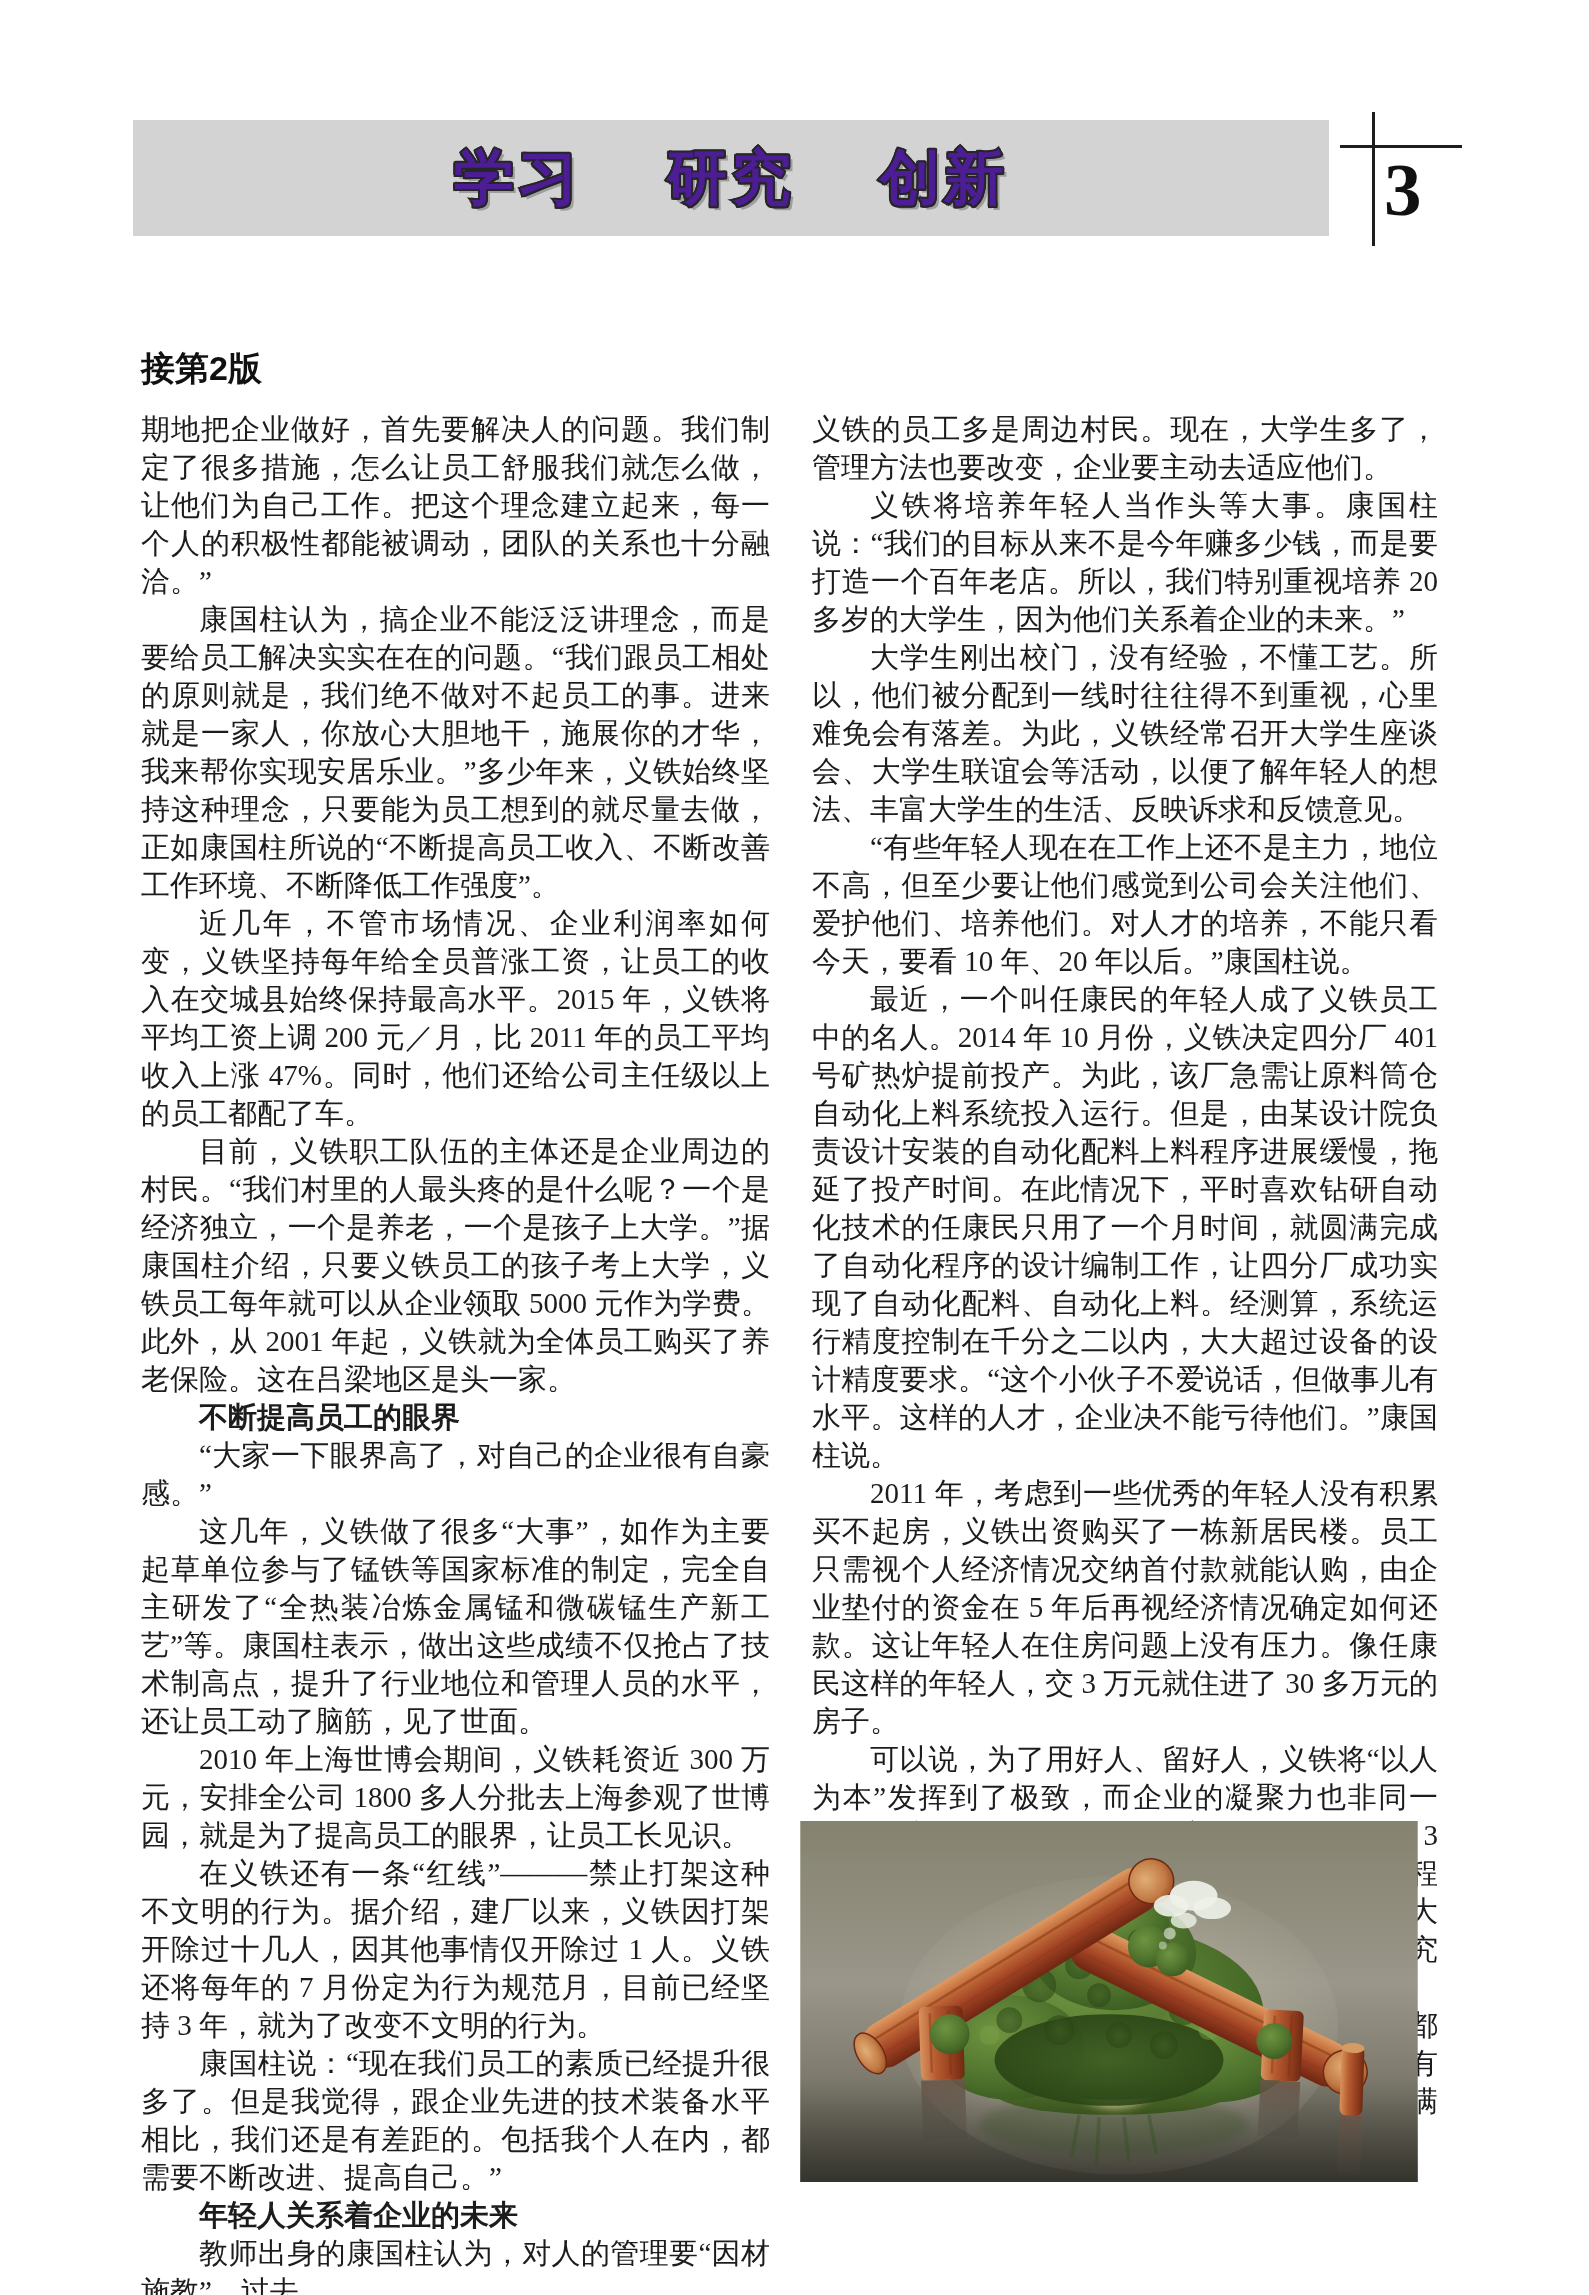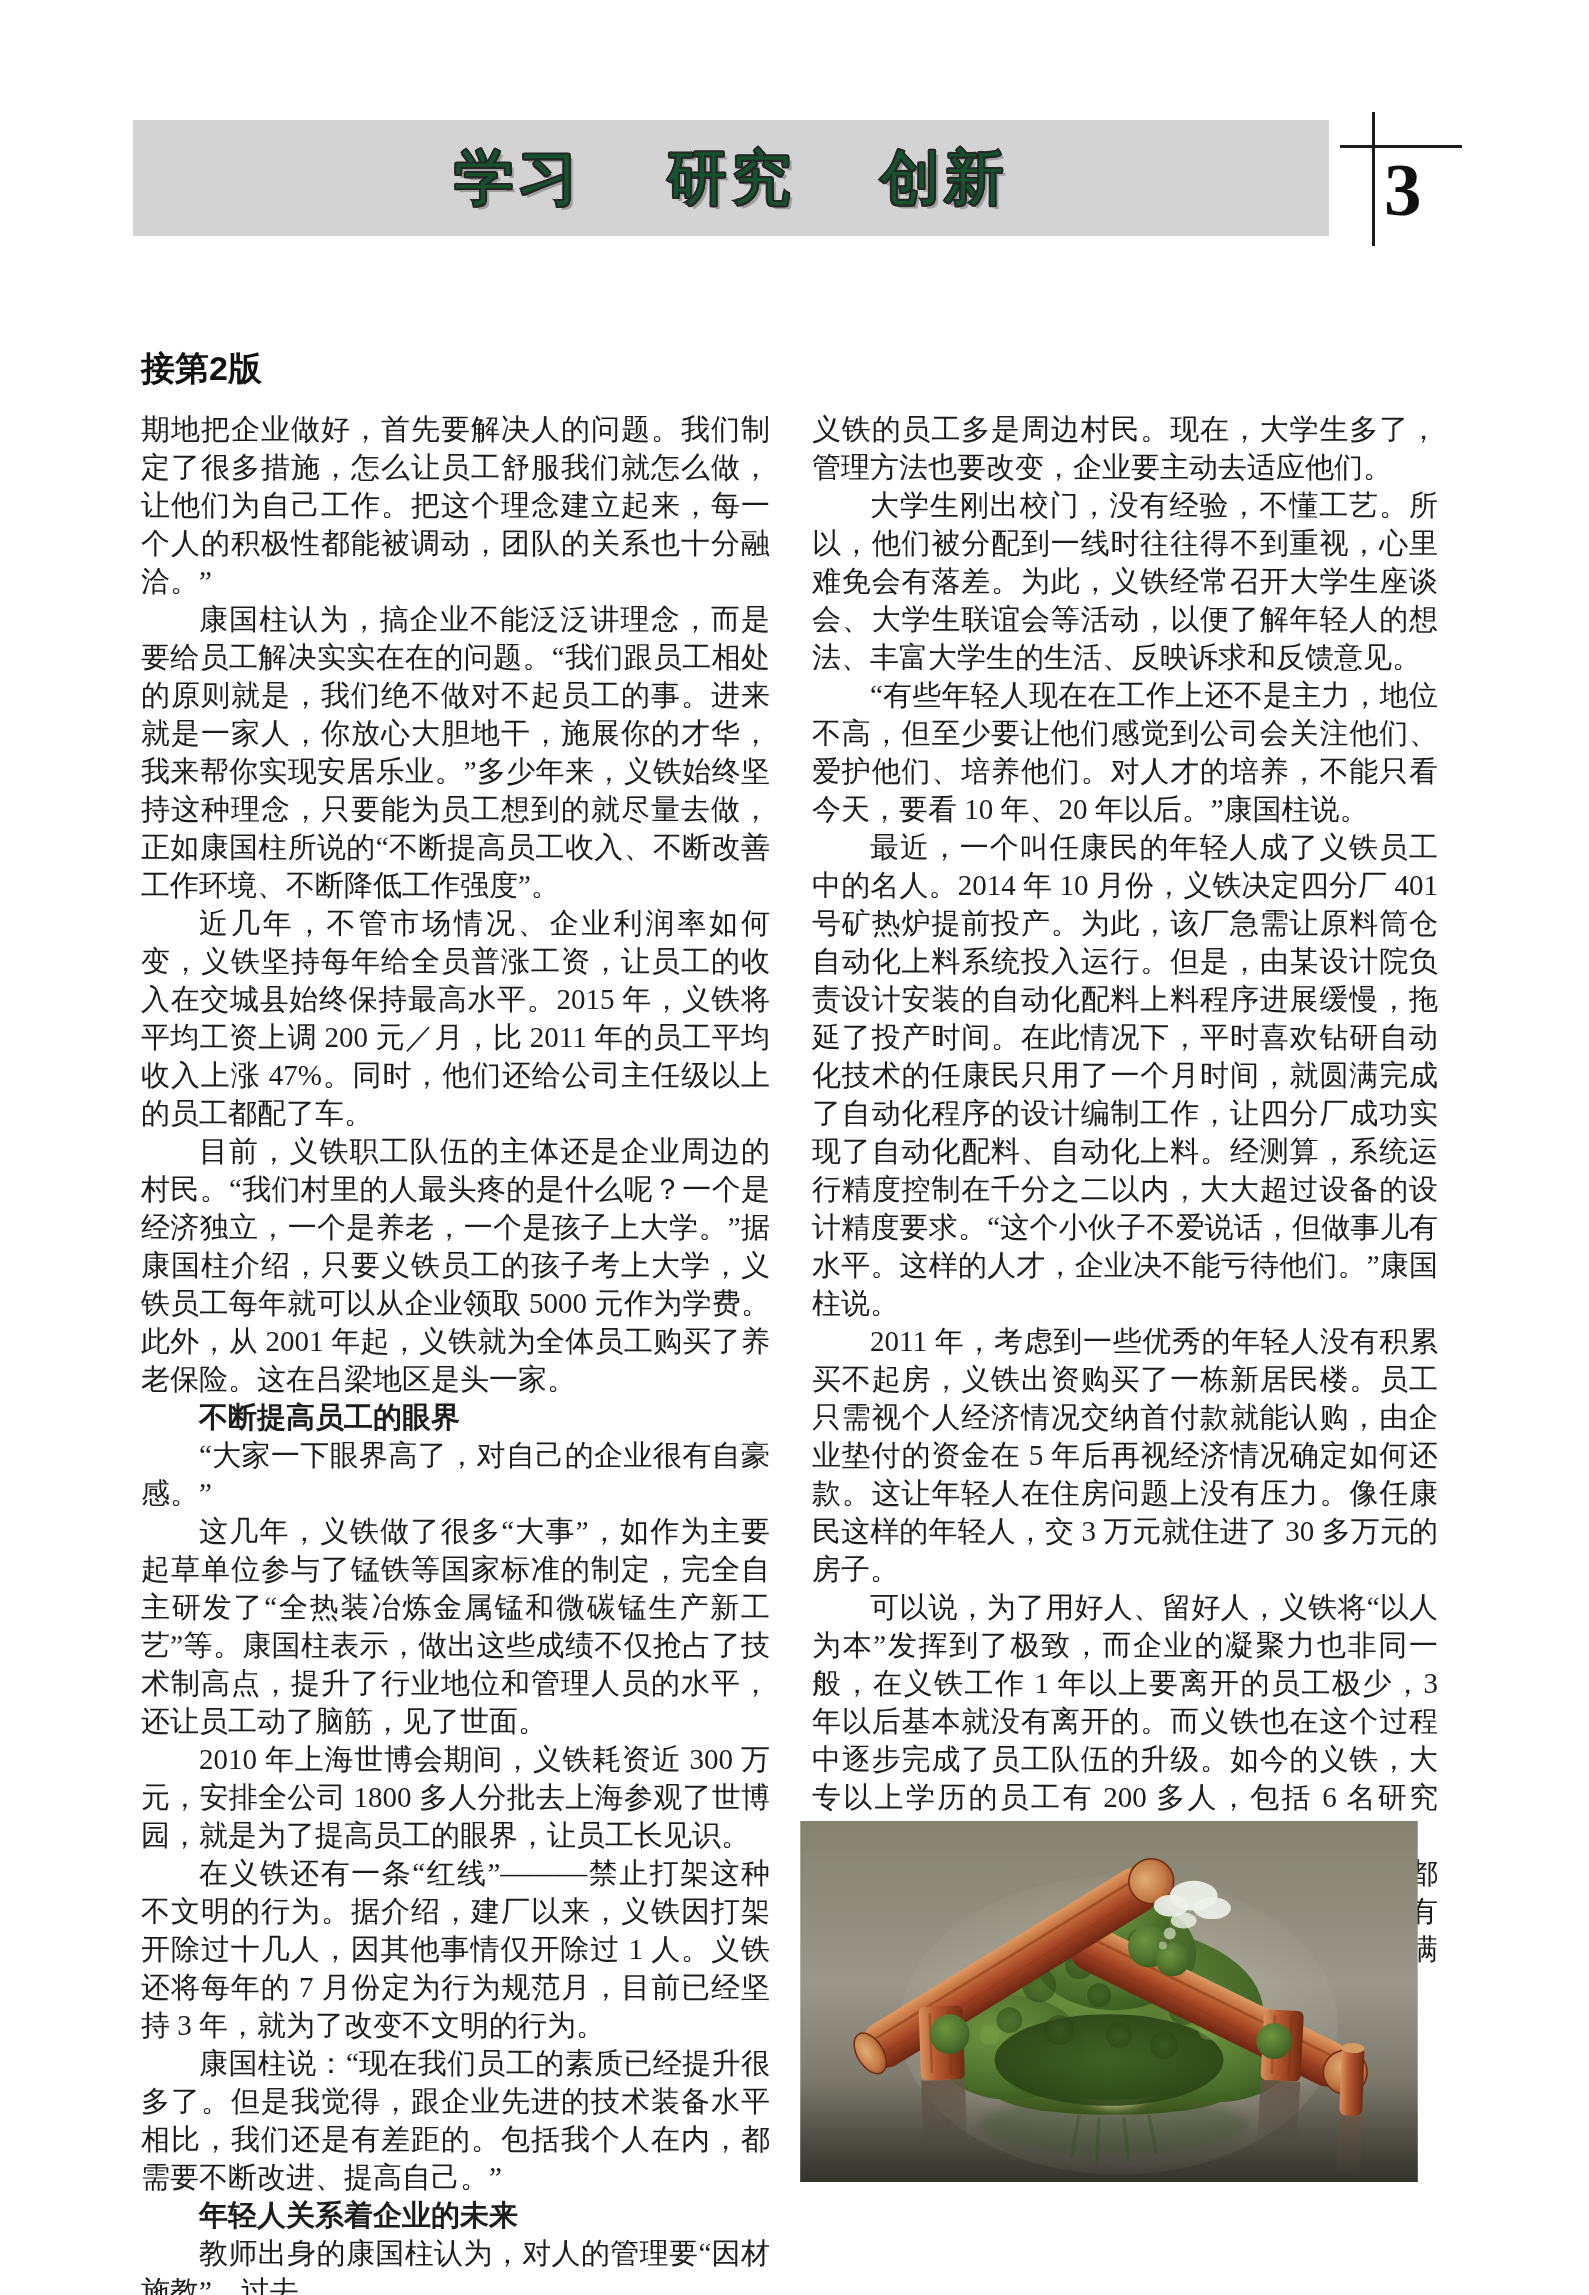--- a/index.html
+++ b/index.html
@@ -2,22 +2,22 @@
 <html style="font-size:8px"><head>
 <meta charset="utf-8">
 <style>
   html,body{margin:0;padding:0;background:#ffffff;}
   #page{position:relative;width:1589px;height:2295px;background:#ffffff;overflow:hidden;
         font-family:"Liberation Serif","DejaVu Serif",serif;color:#1c1c1c;}
 
   
   .banner{position:absolute;left:133px;top:120px;width:1196px;height:116px;background:#d3d3d3;
           display:flex;align-items:center;justify-content:center;gap:85px;}
-  .banner-word{font-family:"Liberation Sans","DejaVu Sans",sans-serif;font-weight:normal;
-          font-size:60px;letter-spacing:4px;color:#14532d;line-height:1;
+  .banner-word{font-family:"Liberation Sans","DejaVu Sans",sans-serif;font-weight:bold;
+          font-size:60px;letter-spacing:4px;color:#4c1d95;line-height:1;
           -webkit-text-stroke:3px #262626;paint-order:stroke fill;
           text-shadow:2px 0 0 #262626,-2px 0 0 #262626,0 2px 0 #262626,0 -2px 0 #262626,
                       1.5px 1.5px 0 #262626,-1.5px 1.5px 0 #262626,1.5px -1.5px 0 #262626,-1.5px -1.5px 0 #262626,
                       4px 4px 0 rgba(0,0,0,0.25);}
 
   
   .reg-v{position:absolute;left:1372px;top:112px;width:3px;height:134px;background:#1d1d1d;}
   .reg-h{position:absolute;left:1340px;top:145px;width:122px;height:3px;background:#1d1d1d;}
   .page-number{position:absolute;left:1384px;top:152px;font-family:"Liberation Serif",serif;
           font-weight:bold;font-size:75px;line-height:1;color:#111;}
@@ -67,20 +67,21 @@
     <p>这几年，义铁做了很多“大事”，如作为主要起草单位参与了锰铁等国家标准的制定，完全自主研发了“全热装冶炼金属锰和微碳锰生产新工艺”等。康国柱表示，做出这些成绩不仅抢占了技术制高点，提升了行业地位和管理人员的水平，还让员工动了脑筋，见了世面。</p>
     <p>2010 年上海世博会期间，义铁耗资近 300 万元，安排全公司 1800 多人分批去上海参观了世博园，就是为了提高员工的眼界，让员工长见识。</p>
     <p>在义铁还有一条“红线”———禁止打架这种不文明的行为。据介绍，建厂以来，义铁因打架开除过十几人，因其他事情仅开除过 1 人。义铁还将每年的 7 月份定为行为规范月，目前已经坚持 3 年，就为了改变不文明的行为。</p>
     <p>康国柱说：“现在我们员工的素质已经提升很多了。但是我觉得，跟企业先进的技术装备水平相比，我们还是有差距的。包括我个人在内，都需要不断改进、提高自己。”</p>
     <p class="heading">年轻人关系着企业的未来</p>
     <p>教师出身的康国柱认为，对人的管理要“因材施教”。过去，</p>
   </div>
 
   <div class="col col-right">
     <p class="cont">义铁的员工多是周边村民。现在，大学生多了，管理方法也要改变，企业要主动去适应他们。</p>
+    <p>义铁将培养年轻人当作头等大事。康国柱说：“我们的目标从来不是今年赚多少钱，而是要打造一个百年老店。所以，我们特别重视培养 20 多岁的大学生，因为他们关系着企业的未来。”</p>
     <p>大学生刚出校门，没有经验，不懂工艺。所以，他们被分配到一线时往往得不到重视，心里难免会有落差。为此，义铁经常召开大学生座谈会、大学生联谊会等活动，以便了解年轻人的想法、丰富大学生的生活、反映诉求和反馈意见。</p>
     <p>“有些年轻人现在在工作上还不是主力，地位不高，但至少要让他们感觉到公司会关注他们、爱护他们、培养他们。对人才的培养，不能只看今天，要看 10 年、20 年以后。”康国柱说。</p>
     <p>最近，一个叫任康民的年轻人成了义铁员工中的名人。2014 年 10 月份，义铁决定四分厂 401 号矿热炉提前投产。为此，该厂急需让原料筒仓自动化上料系统投入运行。但是，由某设计院负责设计安装的自动化配料上料程序进展缓慢，拖延了投产时间。在此情况下，平时喜欢钻研自动化技术的任康民只用了一个月时间，就圆满完成了自动化程序的设计编制工作，让四分厂成功实现了自动化配料、自动化上料。经测算，系统运行精度控制在千分之二以内，大大超过设备的设计精度要求。“这个小伙子不爱说话，但做事儿有水平。这样的人才，企业决不能亏待他们。”康国柱说。</p>
     <p>2011 年，考虑到一些优秀的年轻人没有积累买不起房，义铁出资购买了一栋新居民楼。员工只需视个人经济情况交纳首付款就能认购，由企业垫付的资金在 5 年后再视经济情况确定如何还款。这让年轻人在住房问题上没有压力。像任康民这样的年轻人，交 3 万元就住进了 30 多万元的房子。</p>
     <p>可以说，为了用好人、留好人，义铁将“以人为本”发挥到了极致，而企业的凝聚力也非同一般，在义铁工作 1 年以上要离开的员工极少，3 年以后基本就没有离开的。而义铁也在这个过程中逐步完成了员工队伍的升级。如今的义铁，大专以上学历的员工有 200 多人，包括 6 名研究生，人才储备已经可以支撑未来的发展。</p>
     <p>“员工了解你，你了解你的员工。大家干得都比较舒心，我们才能不断实现技术创新，才拥有了极强的执行力。这一点我作为管理者是非常满意的。”康国柱说。</p>
   </div>
 
   <div class="photo">
     <svg viewBox="0 0 1240 725">

